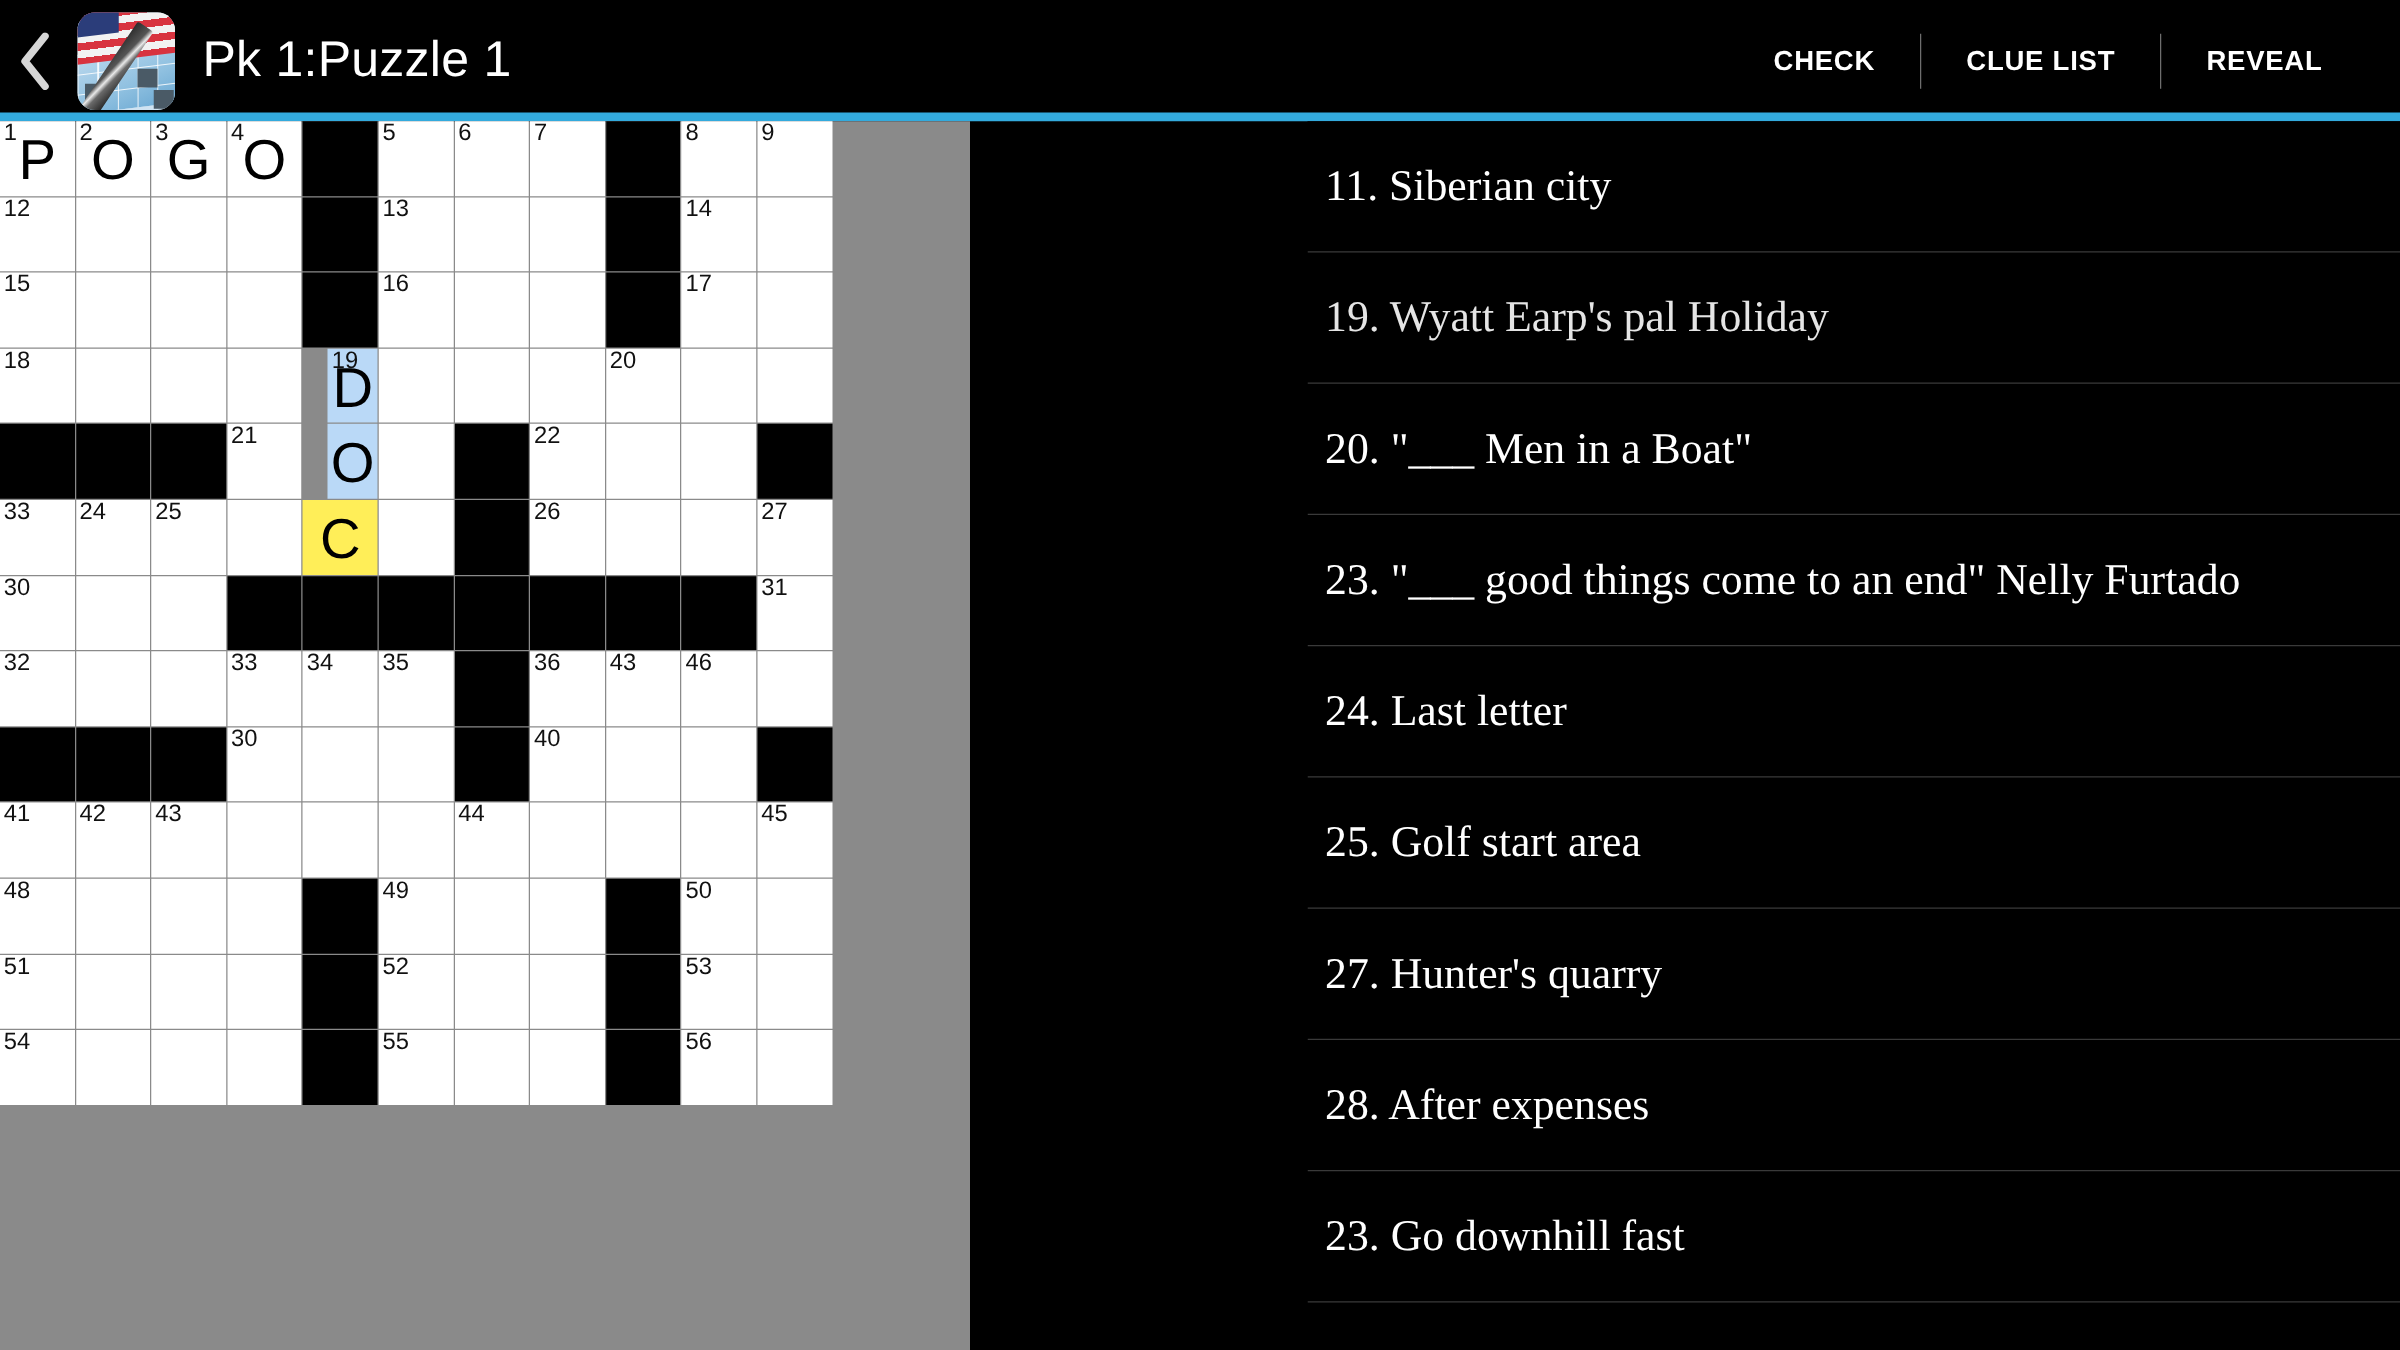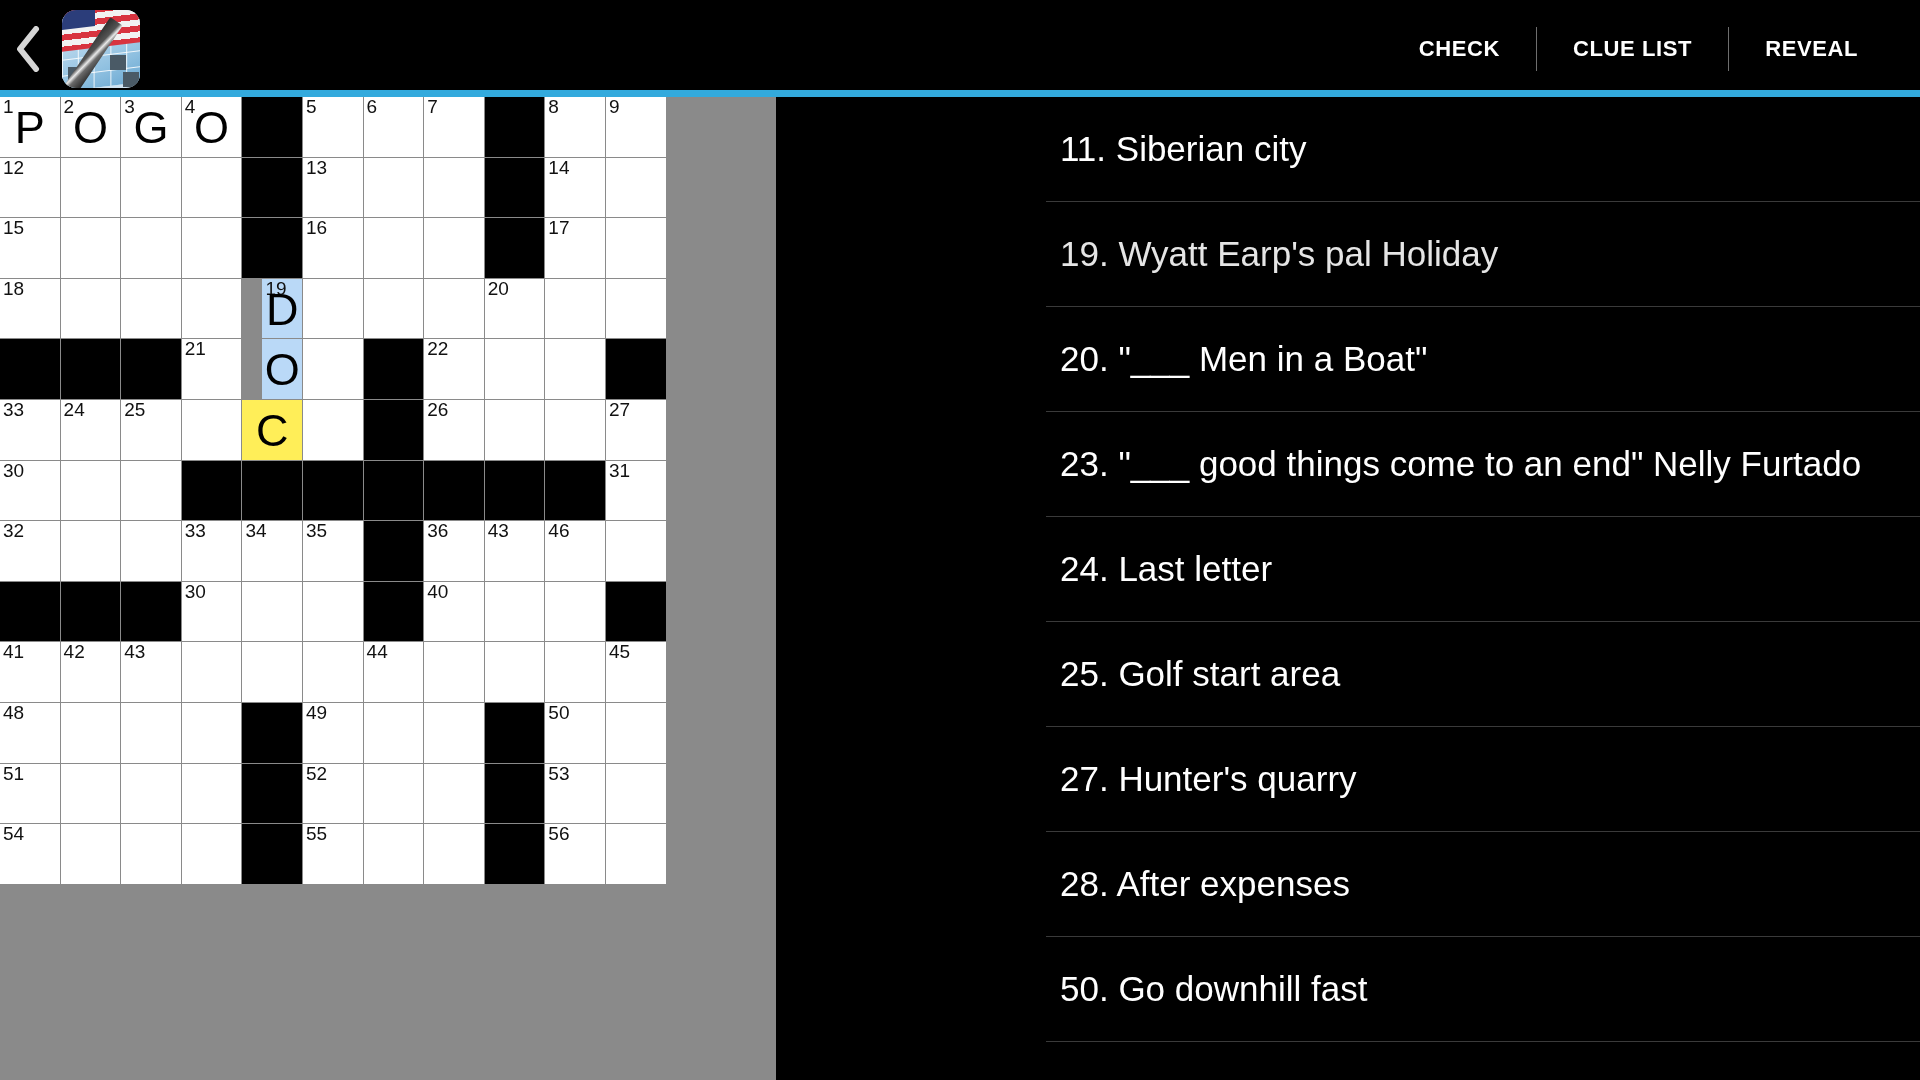--- a/index.html
+++ b/index.html
@@ -111,21 +111,21 @@
     transform: translateY(-48%);
     text-align: center;
     font-size: 45px; line-height: 45px; color: #000;
     font-family: "Liberation Sans", sans-serif;
   }
 
   
   #clue-list {
     position: absolute; left: 1046px; top: 97px;
     width: 874px; height: 983px;
-    background: #000; overflow: hidden;
+    background: #000; overflow: hidden; font-family: Liberation Serif, serif;
   }
   .clue-item {
     color: #ffffff;
     font-size: 35px; line-height: 44px;
     padding: 30px 20px 30px 14px;
     border-bottom: 1px solid #3a3a3a;
     white-space: pre-wrap;
   }
   .clue-item.active { color: #e5e5e5; }
 </style>
@@ -146,20 +146,21 @@
     <div class="grid-bg"></div>
     <div class="icon-sq-dark" style="left:62%;top:58%;width:16px;height:15px;"></div>
     <div class="icon-sq-dark" style="left:8%;top:74%;width:16px;height:15px;"></div>
     <div class="icon-sq-dark" style="left:78%;top:80%;width:16px;height:15px;"></div>
     <div class="flag-stripes"></div>
     <div class="flag-canton"></div>
     <div class="pen"></div>
 
   </div>
 
+  <div id="app-title">Pk 1:Puzzle 1</div>
 
   <div id="header-actions">
     <div class="header-action">CHECK</div>
     <div class="action-sep"></div>
     <div class="header-action">CLUE LIST</div>
     <div class="action-sep"></div>
     <div class="header-action">REVEAL</div>
   </div>
 </div>
 
@@ -422,14 +423,14 @@
 
 <div id="clue-list">
     <div class="clue-item">11. Siberian city</div>
     <div class="clue-item active">19. Wyatt Earp's pal Holiday</div>
     <div class="clue-item">20. "___ Men in a Boat"</div>
     <div class="clue-item">23. "___ good things come to an end" Nelly Furtado</div>
     <div class="clue-item">24. Last letter</div>
     <div class="clue-item">25. Golf start area</div>
     <div class="clue-item">27. Hunter's quarry</div>
     <div class="clue-item">28. After expenses</div>
-    <div class="clue-item">50. Go downhill fast</div>
+    <div class="clue-item">23. Go downhill fast</div>
   </div>
 
 </body></html>

